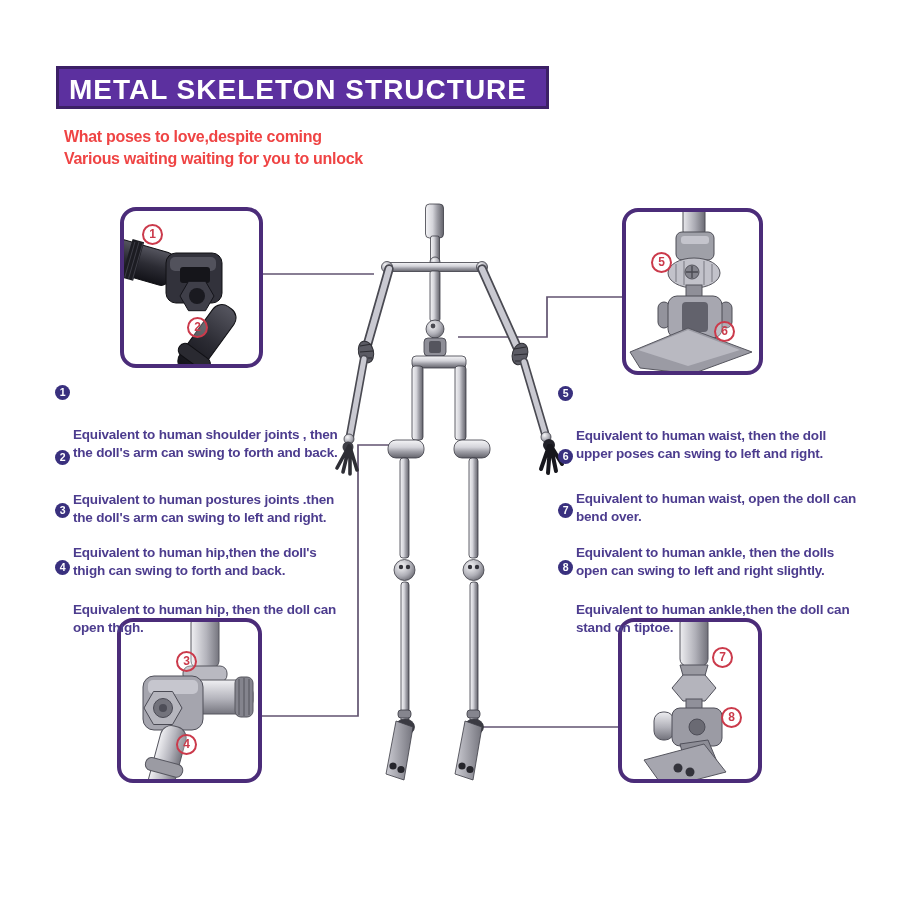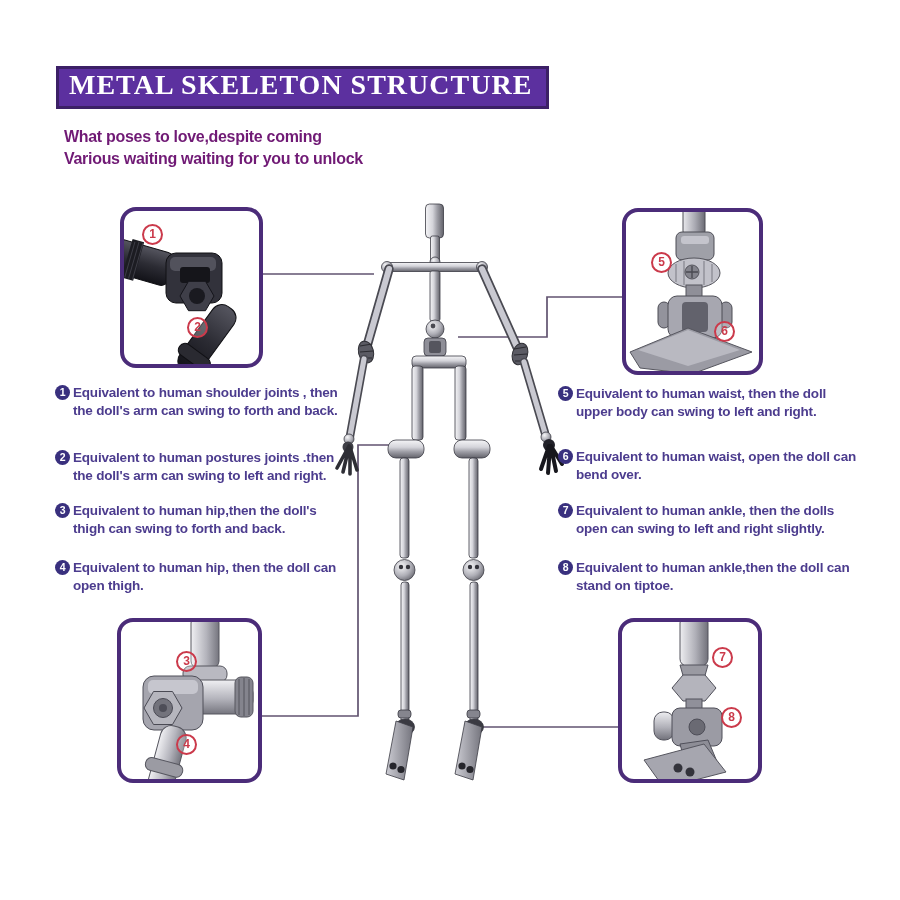--- a/index.html
+++ b/index.html
@@ -6,29 +6,29 @@
   body{
     width:900px;height:900px;position:relative;background:#ffffff;
     font-family:"Liberation Sans",sans-serif;overflow:hidden;
   }
   .canvas{position:absolute;inset:0;}
 
   
   .banner{
     position:absolute;left:56px;top:66px;width:493px;height:43px;
     box-sizing:border-box;border:3px solid #3c2066;background:#5c309f;
-    display:flex;align-items:flex-start;padding-left:10px;font-family:Liberation Serif, serif;
+    display:flex;align-items:flex-end;padding-left:10px;
   }
   .banner span{
     color:#ffffff;font-weight:bold;font-size:28px;letter-spacing:1px;
     white-space:nowrap;
   }
   .subtitle{
     position:absolute;left:64px;top:126px;
-    color:#701a75;font-weight:bold;font-size:16px;line-height:22px;letter-spacing:-0.3px;
+    color:#ef4444;font-weight:bold;font-size:16px;line-height:22px;letter-spacing:-0.3px;
   }
 
   
   svg.overlay{position:absolute;left:0;top:0;pointer-events:none;}
 
   
   .callout{
     position:absolute;box-sizing:border-box;background:#ffffff;
     border:4px solid #4b2c79;border-radius:16px;overflow:hidden;
   }
@@ -47,21 +47,21 @@
   
   .note{
     position:absolute;display:flex;gap:3px;align-items:flex-start;
     color:#4c3c8e;font-weight:bold;font-size:13.5px;line-height:18px;letter-spacing:-0.2px;
   }
   .note .bullet{
     flex:none;width:15px;height:15px;margin-top:1px;border-radius:50%;
     background:#39307e;color:#ffffff;font-size:10.5px;font-weight:bold;
     line-height:15px;text-align:center;
   }
-  .note .ntext{white-space:pre-line;}
+  .note .ntext{white-space:pre-line;margin-top:42px;}
 </style>
 </head>
 <body>
 
 <div class="canvas">
 
   <div class="banner">
     <span>METAL SKELETON STRUCTURE</span>
   </div>
   <div class="subtitle">
@@ -317,21 +317,21 @@
   </div>
   <div class="note" style="left:55px;top:559px">
     <span class="bullet">4</span>
     <div class="ntext">Equivalent to human hip, then the doll can
 open thigh.</div>
   </div>
 
   <div class="note" style="left:558px;top:385px">
     <span class="bullet">5</span>
     <div class="ntext">Equivalent to human waist, then the doll
-upper body can swing to left and right.</div>
+upper poses can swing to left and right.</div>
   </div>
   <div class="note" style="left:558px;top:448px">
     <span class="bullet">6</span>
     <div class="ntext">Equivalent to human waist, open the doll can
 bend over.</div>
   </div>
   <div class="note" style="left:558px;top:502px">
     <span class="bullet">7</span>
     <div class="ntext">Equivalent to human ankle, then the dolls
 open can swing to left and right slightly.</div>

